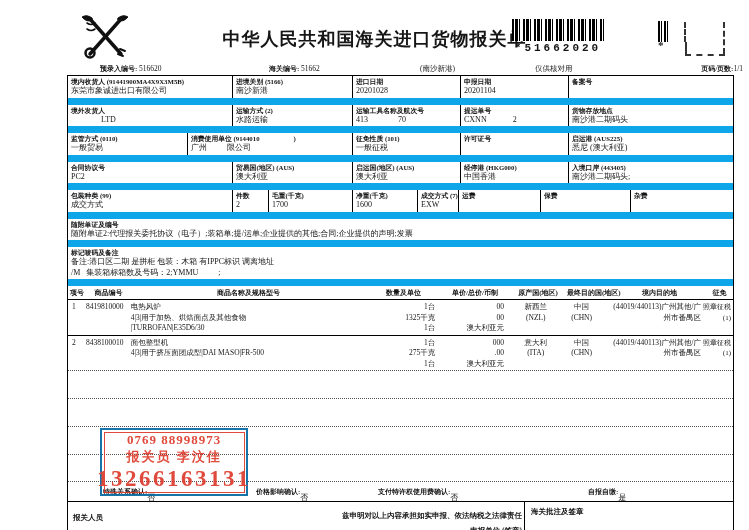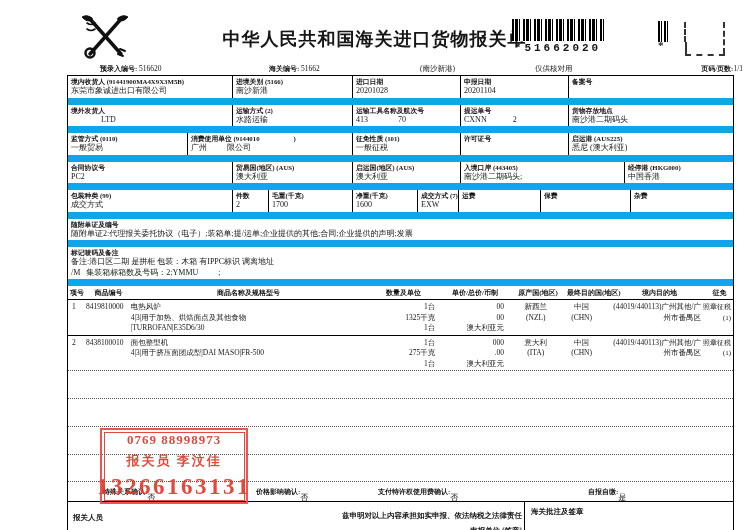--- a/index.html
+++ b/index.html
@@ -59,21 +59,21 @@
   .confirm b{font-size:7px;}
   .cf0{left:35px}.cf1{left:188px}.cf2{left:310px}.cf3{left:520px}
   .footer{position:relative;height:44px;}
   .f-left{position:absolute;left:5px;top:11px;font-size:7.5px;font-weight:bold;}
   .f-left2{position:absolute;left:5px;top:29px;font-size:7.5px;font-weight:bold;}
   .f-decl{position:absolute;left:136px;width:318px;top:9px;text-align:right;font-size:7.5px;font-weight:bold;line-height:10px;}
   .f-sign{margin-top:5px;}
   .f-div{position:absolute;left:456px;top:0;bottom:0;border-left:1px solid #000;}
   .f-customs{position:absolute;left:463px;top:5px;font-size:7.5px;font-weight:bold;}
   
-  .stamp{position:absolute;left:100px;top:428px;width:148px;height:76px;border:2px solid #ef4444;
+  .stamp{position:absolute;left:100px;top:428px;width:148px;height:68px;border:2px solid #0369a1;
          box-sizing:border-box;opacity:.92;}
   .stamp::before{content:"";position:absolute;inset:1.5px;border:1px solid #dd3b2c;}
   .stamp-inner{position:relative;height:100%;display:flex;flex-direction:column;justify-content:space-between;
                align-items:center;padding:2px 0;box-sizing:border-box;color:#dd3b2c;font-weight:bold;}
   .st1{font-size:13px;letter-spacing:1px;font-family:"Liberation Serif",serif;}
   .st2{font-size:13px;letter-spacing:2px;}
   .st3{font-size:23px;letter-spacing:2.5px;font-family:"Liberation Serif",serif;text-align:center;}
 </style>
 </head>
 <body>
@@ -183,27 +183,27 @@
           <div class="val">PC2</div>
         </div>
       <div class="cell gc2">
           <div class="lab">贸易国(地区) (AUS)</div>
           <div class="val">澳大利亚</div>
         </div>
       <div class="cell gc3">
           <div class="lab">启运国(地区) (AUS)</div>
           <div class="val">澳大利亚</div>
         </div>
+      <div class="cell gc4">
+          <div class="lab">经停港 (HKG000)</div>
+          <div class="val">中国香港</div>
+        </div>
       <div class="cell gc5">
           <div class="lab">入境口岸 (443405)</div>
           <div class="val">南沙港二期码头;</div>
-        </div>
-      <div class="cell gc4">
-          <div class="lab">经停港 (HKG000)</div>
-          <div class="val">中国香港</div>
         </div>
     </div>
 
     <div class="frow" style="min-height:21px">
       <div class="cell pc1">
           <div class="lab">包装种类 (99)</div>
           <div class="val">成交方式</div>
         </div>
       <div class="cell pc2">
           <div class="lab">件数</div>

